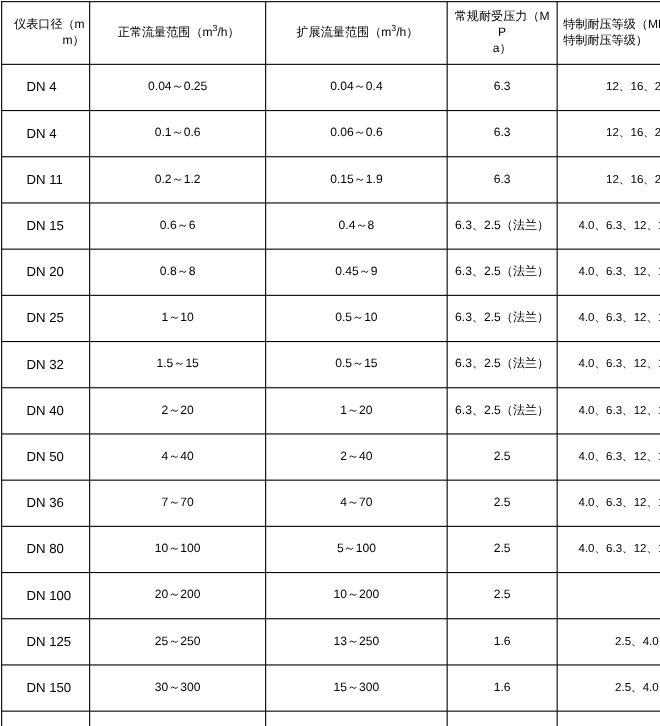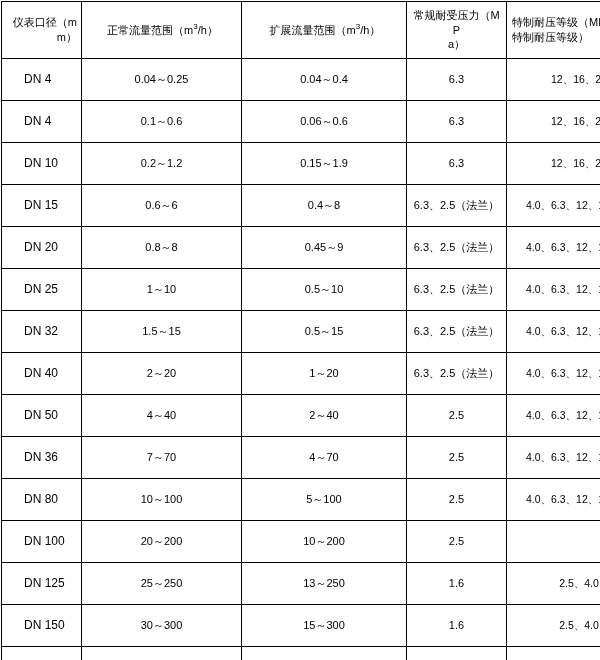--- a/index.html
+++ b/index.html
@@ -112,21 +112,21 @@
         <td class="flange">12、16、25</td>
       </tr>
       <tr>
         <td class="nominal">DN 4</td>
         <td>0.1～0.6</td>
         <td>0.06～0.6</td>
         <td>6.3</td>
         <td class="flange">12、16、25</td>
       </tr>
       <tr>
-        <td class="nominal">DN 10</td>
+        <td class="nominal">DN 11</td>
         <td>0.2～1.2</td>
         <td>0.15～1.9</td>
         <td>6.3</td>
         <td class="flange">12、16、25</td>
       </tr>
       <tr>
         <td class="nominal">DN 15</td>
         <td>0.6～6</td>
         <td>0.4～8</td>
         <td>6.3、2.5（法兰）</td>

